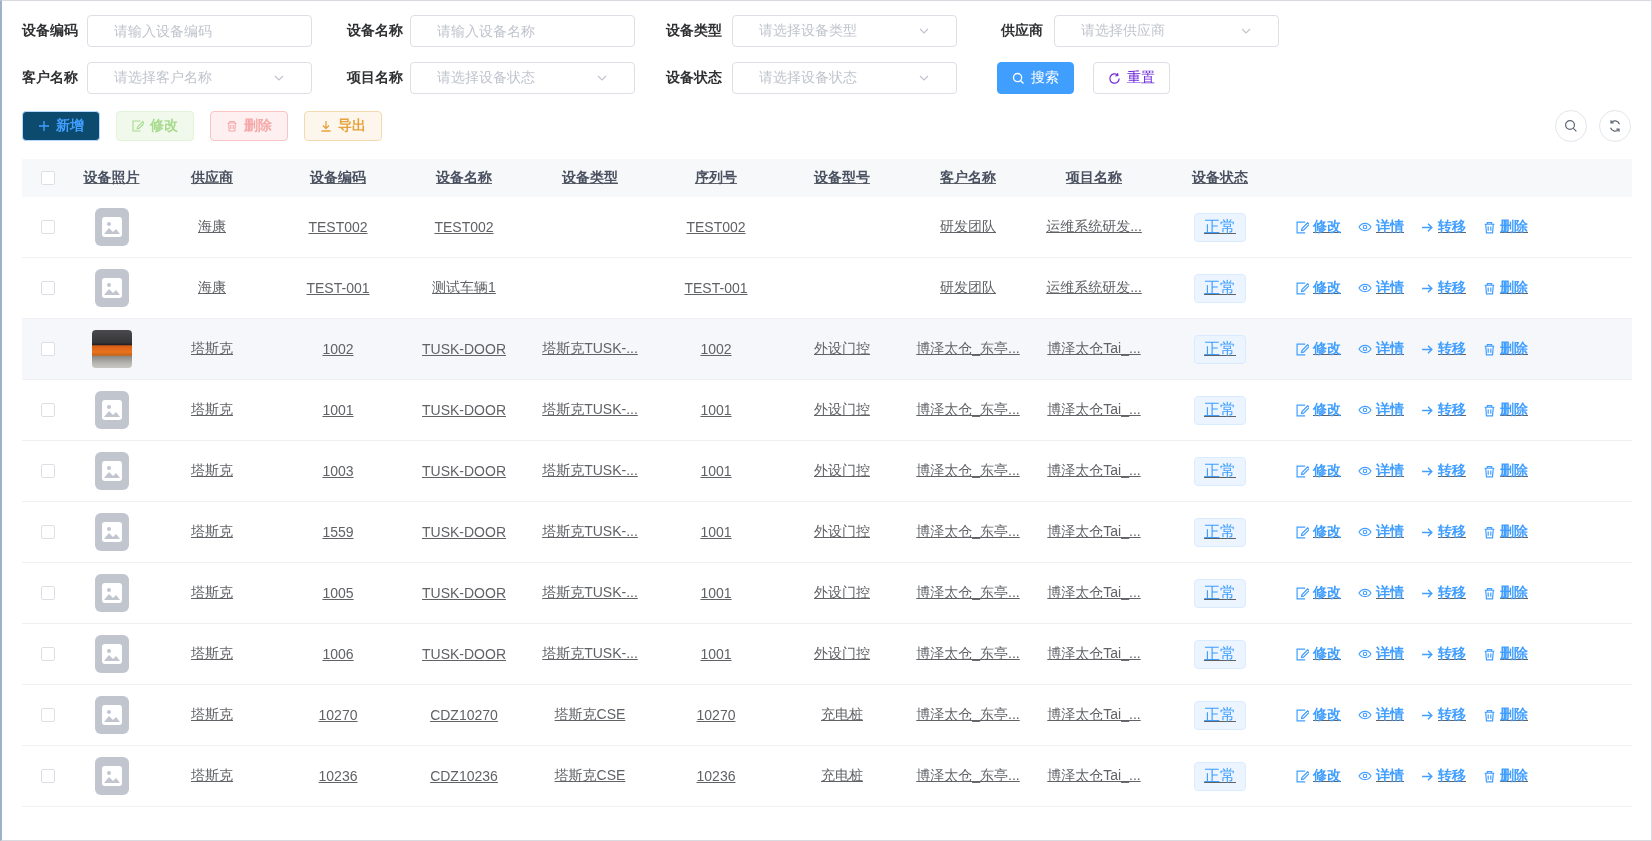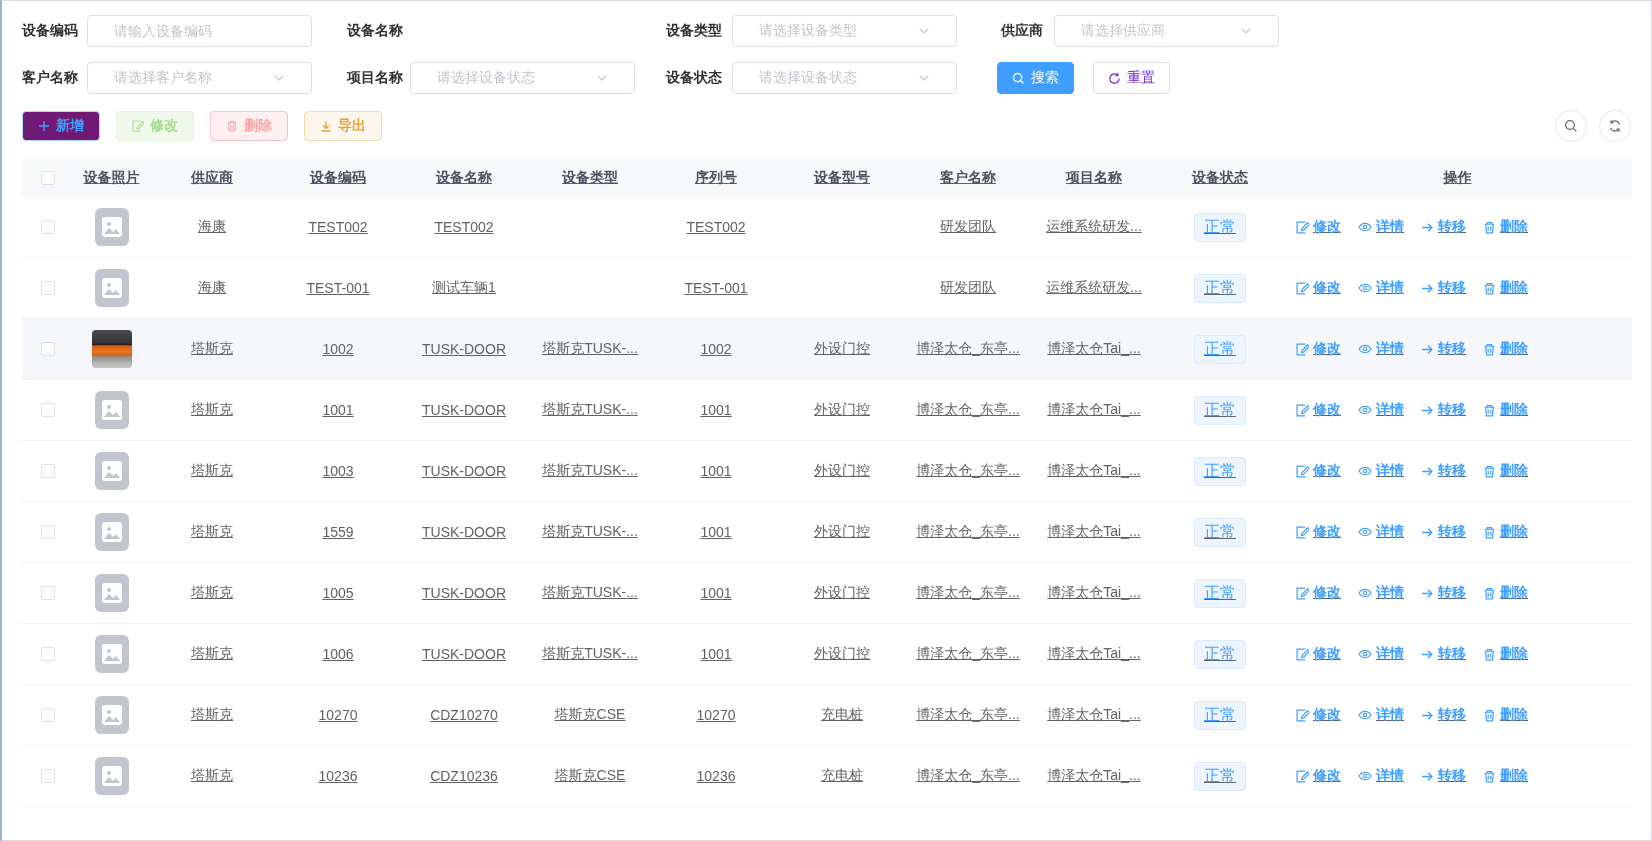--- a/index.html
+++ b/index.html
@@ -24,21 +24,21 @@
   .chev { color:#c0c4cc; display:flex; }
   .btn {
     display:inline-flex; align-items:center; justify-content:center; gap:6px; height:32px;
     border-radius:4px; font-size:14px; cursor:pointer; border:1px solid transparent; white-space:nowrap;
   }
   .btn-search { background:#409eff; border-color:#409eff; color:#fff; padding:0 14px; }
   .btn-reset  { background:#fff; border-color:#dcdfe6; color:#6d28d9; padding:0 14px;align-items:center; }
   
   .toolbar { position:relative; height:42px; padding-left:20px; display:flex; align-items:center; }
   .tbtn { padding:0 15px; height:30px; font-weight:700; margin-right:16px; }
-  .tbtn-add    { background:#701a75; border-color:#b3d8ff; color:#409eff; }
+  .tbtn-add    { background:#0c4a6e; border-color:#b3d8ff; color:#409eff; }
   .tbtn-edit   { background:#f0f9eb; border-color:#e1f3d8; color:#a7db8d; cursor:not-allowed; }
   .tbtn-delete { background:#fef0f0; border-color:#fbc4c4; color:#f5a8a8; cursor:not-allowed; }
   .tbtn-export { background:#fdf6ec; border-color:#f5dab1; color:#e6a23c; }
   .round-icons { position:absolute; right:20px; top:50%; transform:translateY(-50%); display:flex; gap:12px; }
   .ribtn {
     width:32px; height:32px; border-radius:50%; border:1px solid #e3e6ec; background:#fff;
     display:flex; align-items:center; justify-content:center; color:#5f6672; cursor:pointer;
   }
   
   .table { margin:12px 19px 0 20px; font-size:14px; color:#606266;text-decoration:underline; }
@@ -72,20 +72,21 @@
 
 <div class="page">
 
   <div class="search-area">
     <div class="fg" style="left:14px;top:14px">
       <label style="width:62px;margin-right:9px">设备编码</label>
       <input class="field" placeholder="请输入设备编码" style="">
     </div>
     <div class="fg" style="left:345px;top:14px">
       <label style="width:56px;margin-right:7px">设备名称</label>
+      <input class="field" placeholder="请输入设备名称" style="">
     </div>
     <div class="fg" style="left:662px;top:14px">
       <label style="width:58px;margin-right:10px">设备类型</label>
       <div class="field select">
         <span class="ph">请选择设备类型</span>
         <span class="chev">
             <svg width="12" height="12" viewBox="0 0 12 12">
               <path d="M2 4l4 4 4-4" fill="none" stroke="currentColor" stroke-width="1.2"></path>
             </svg>
           </span>
@@ -218,21 +219,20 @@
     <div class="th w-photo">设备照片</div>
         <div class="th w-std">供应商</div>
         <div class="th w-std">设备编码</div>
         <div class="th w-std">设备名称</div>
         <div class="th w-std">设备类型</div>
         <div class="th w-std">序列号</div>
         <div class="th w-std">设备型号</div>
         <div class="th w-std">客户名称</div>
         <div class="th w-std">项目名称</div>
         <div class="th w-std">设备状态</div>
-        <div class="th w-ops">操作</div>
       </div>
     <div id="tbody">
         <div class="tr row">
     <div class="td w-check">
             <span class="cb"></span>
           </div>
     <div class="td w-photo">
             <div class="photo-ph">
               <svg width="22" height="22" viewBox="0 0 22 22">
                 <rect x="1" y="1" width="20" height="20" rx="3" fill="#fff"></rect>

